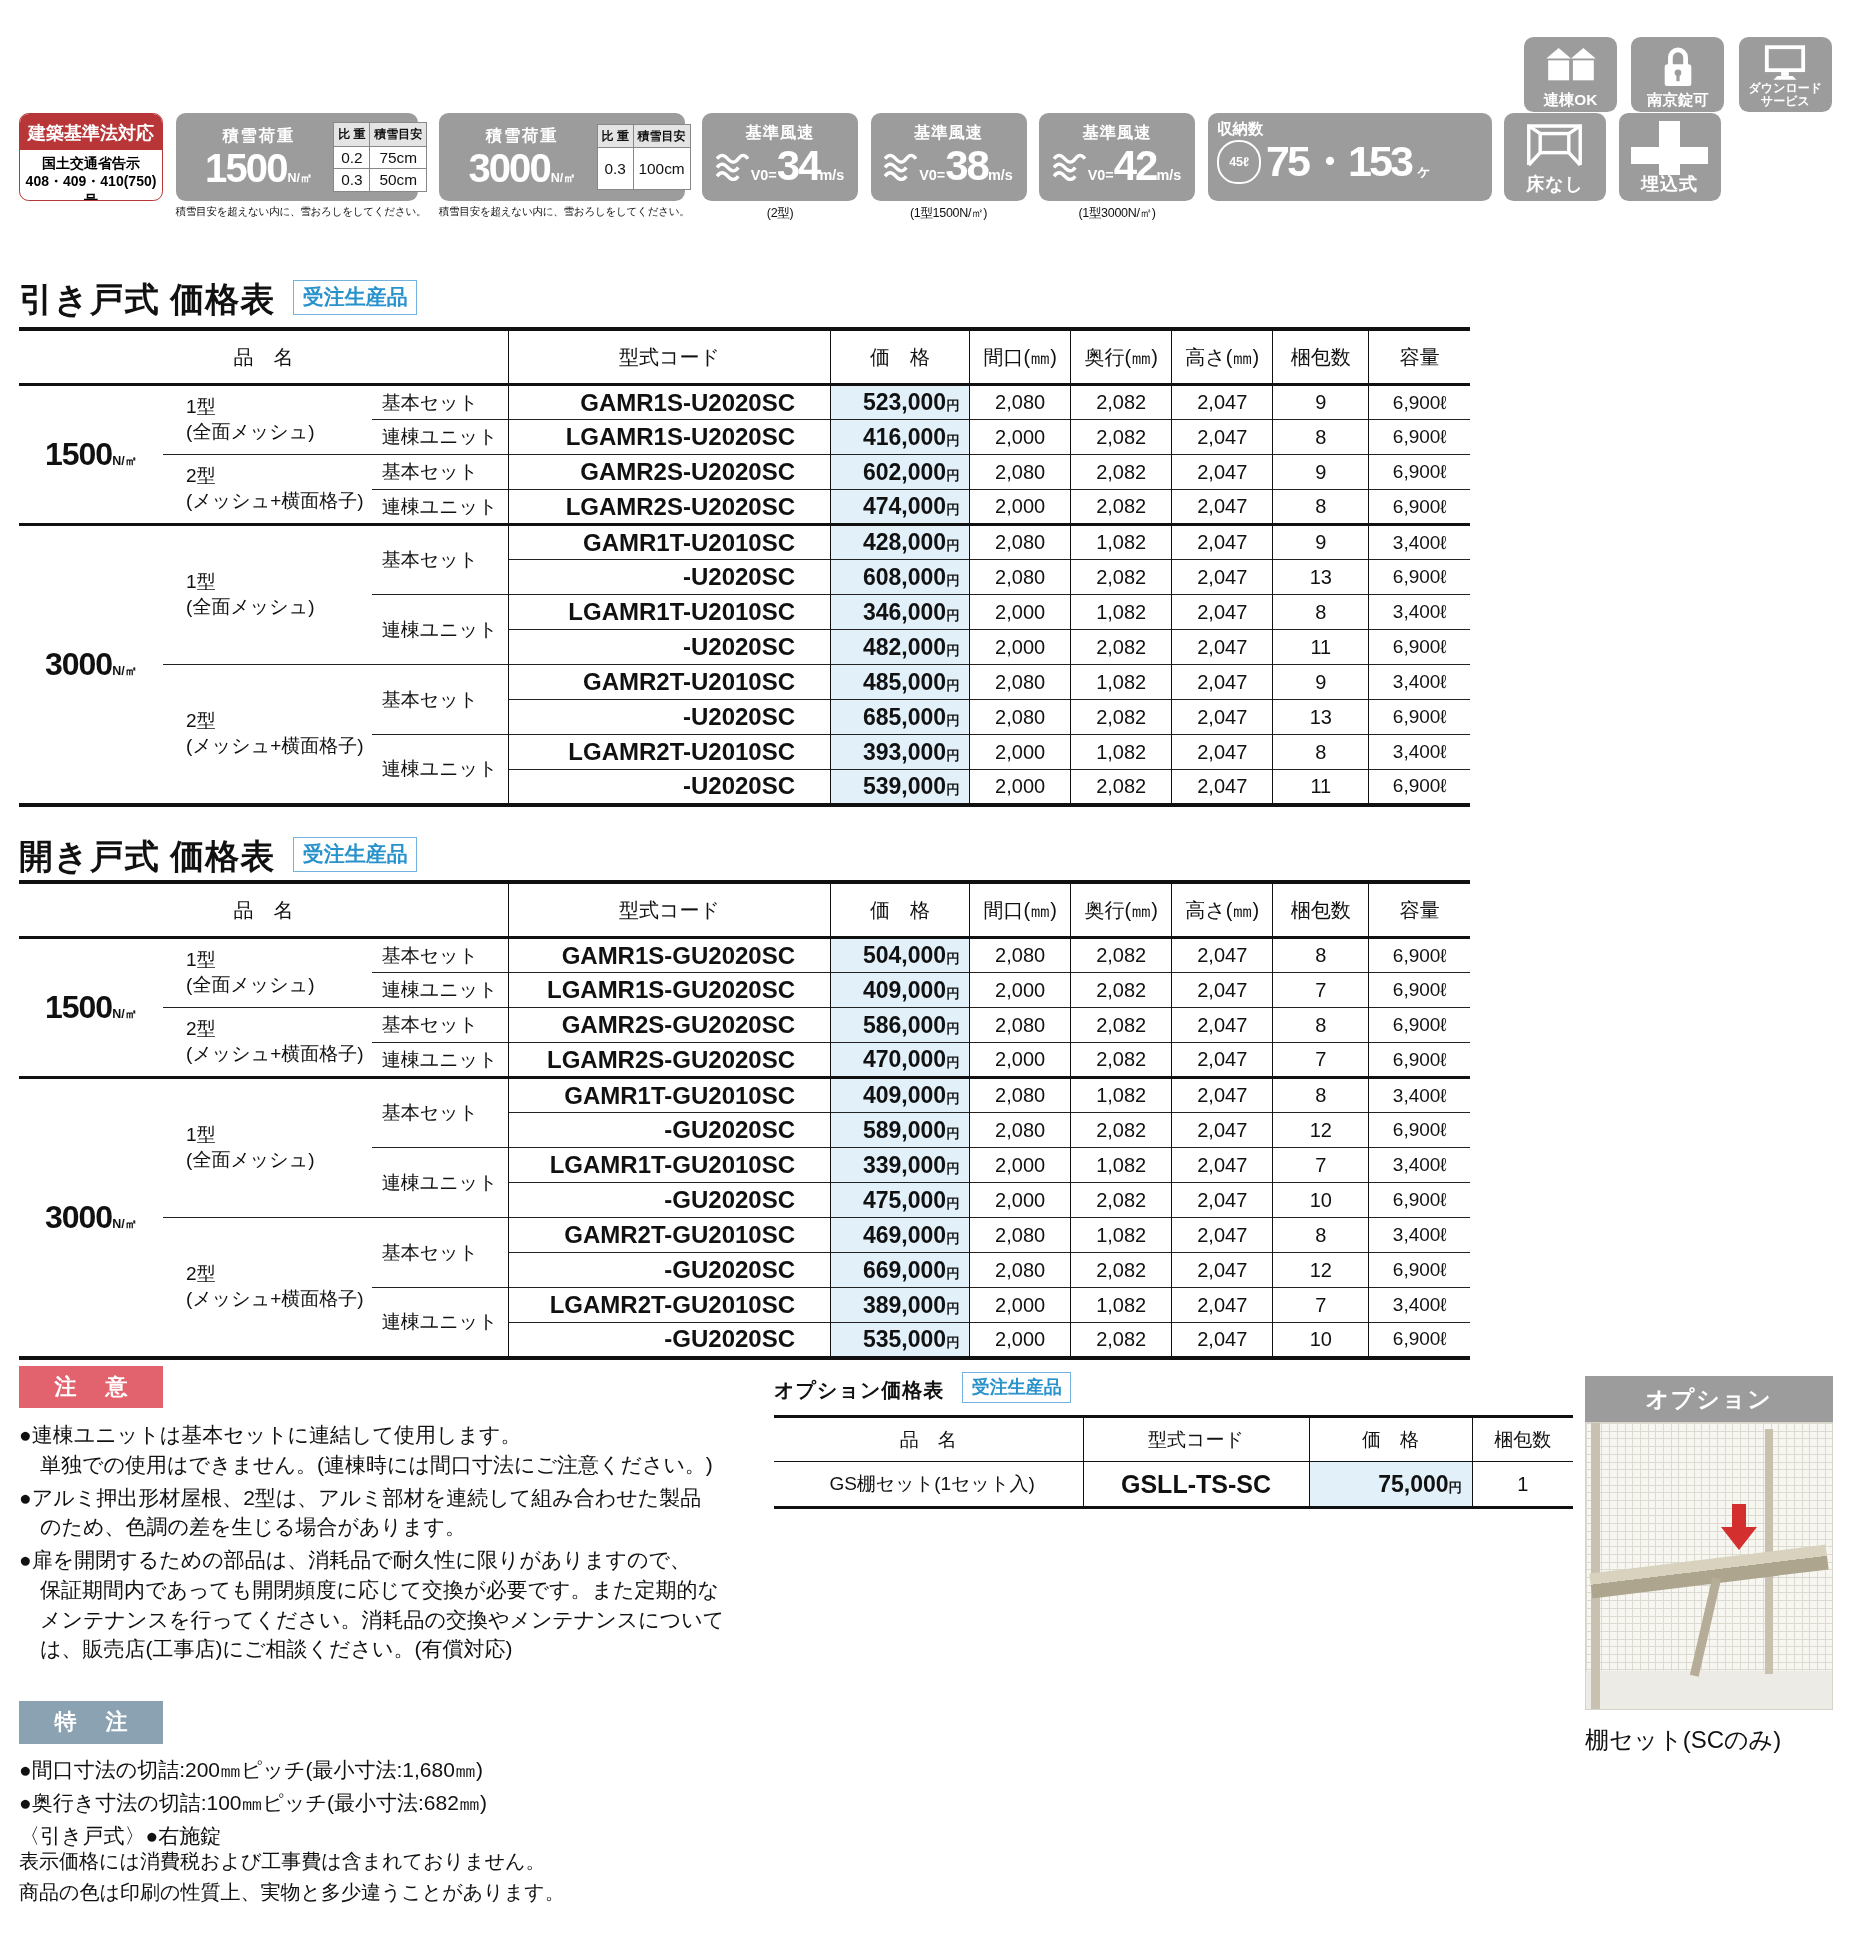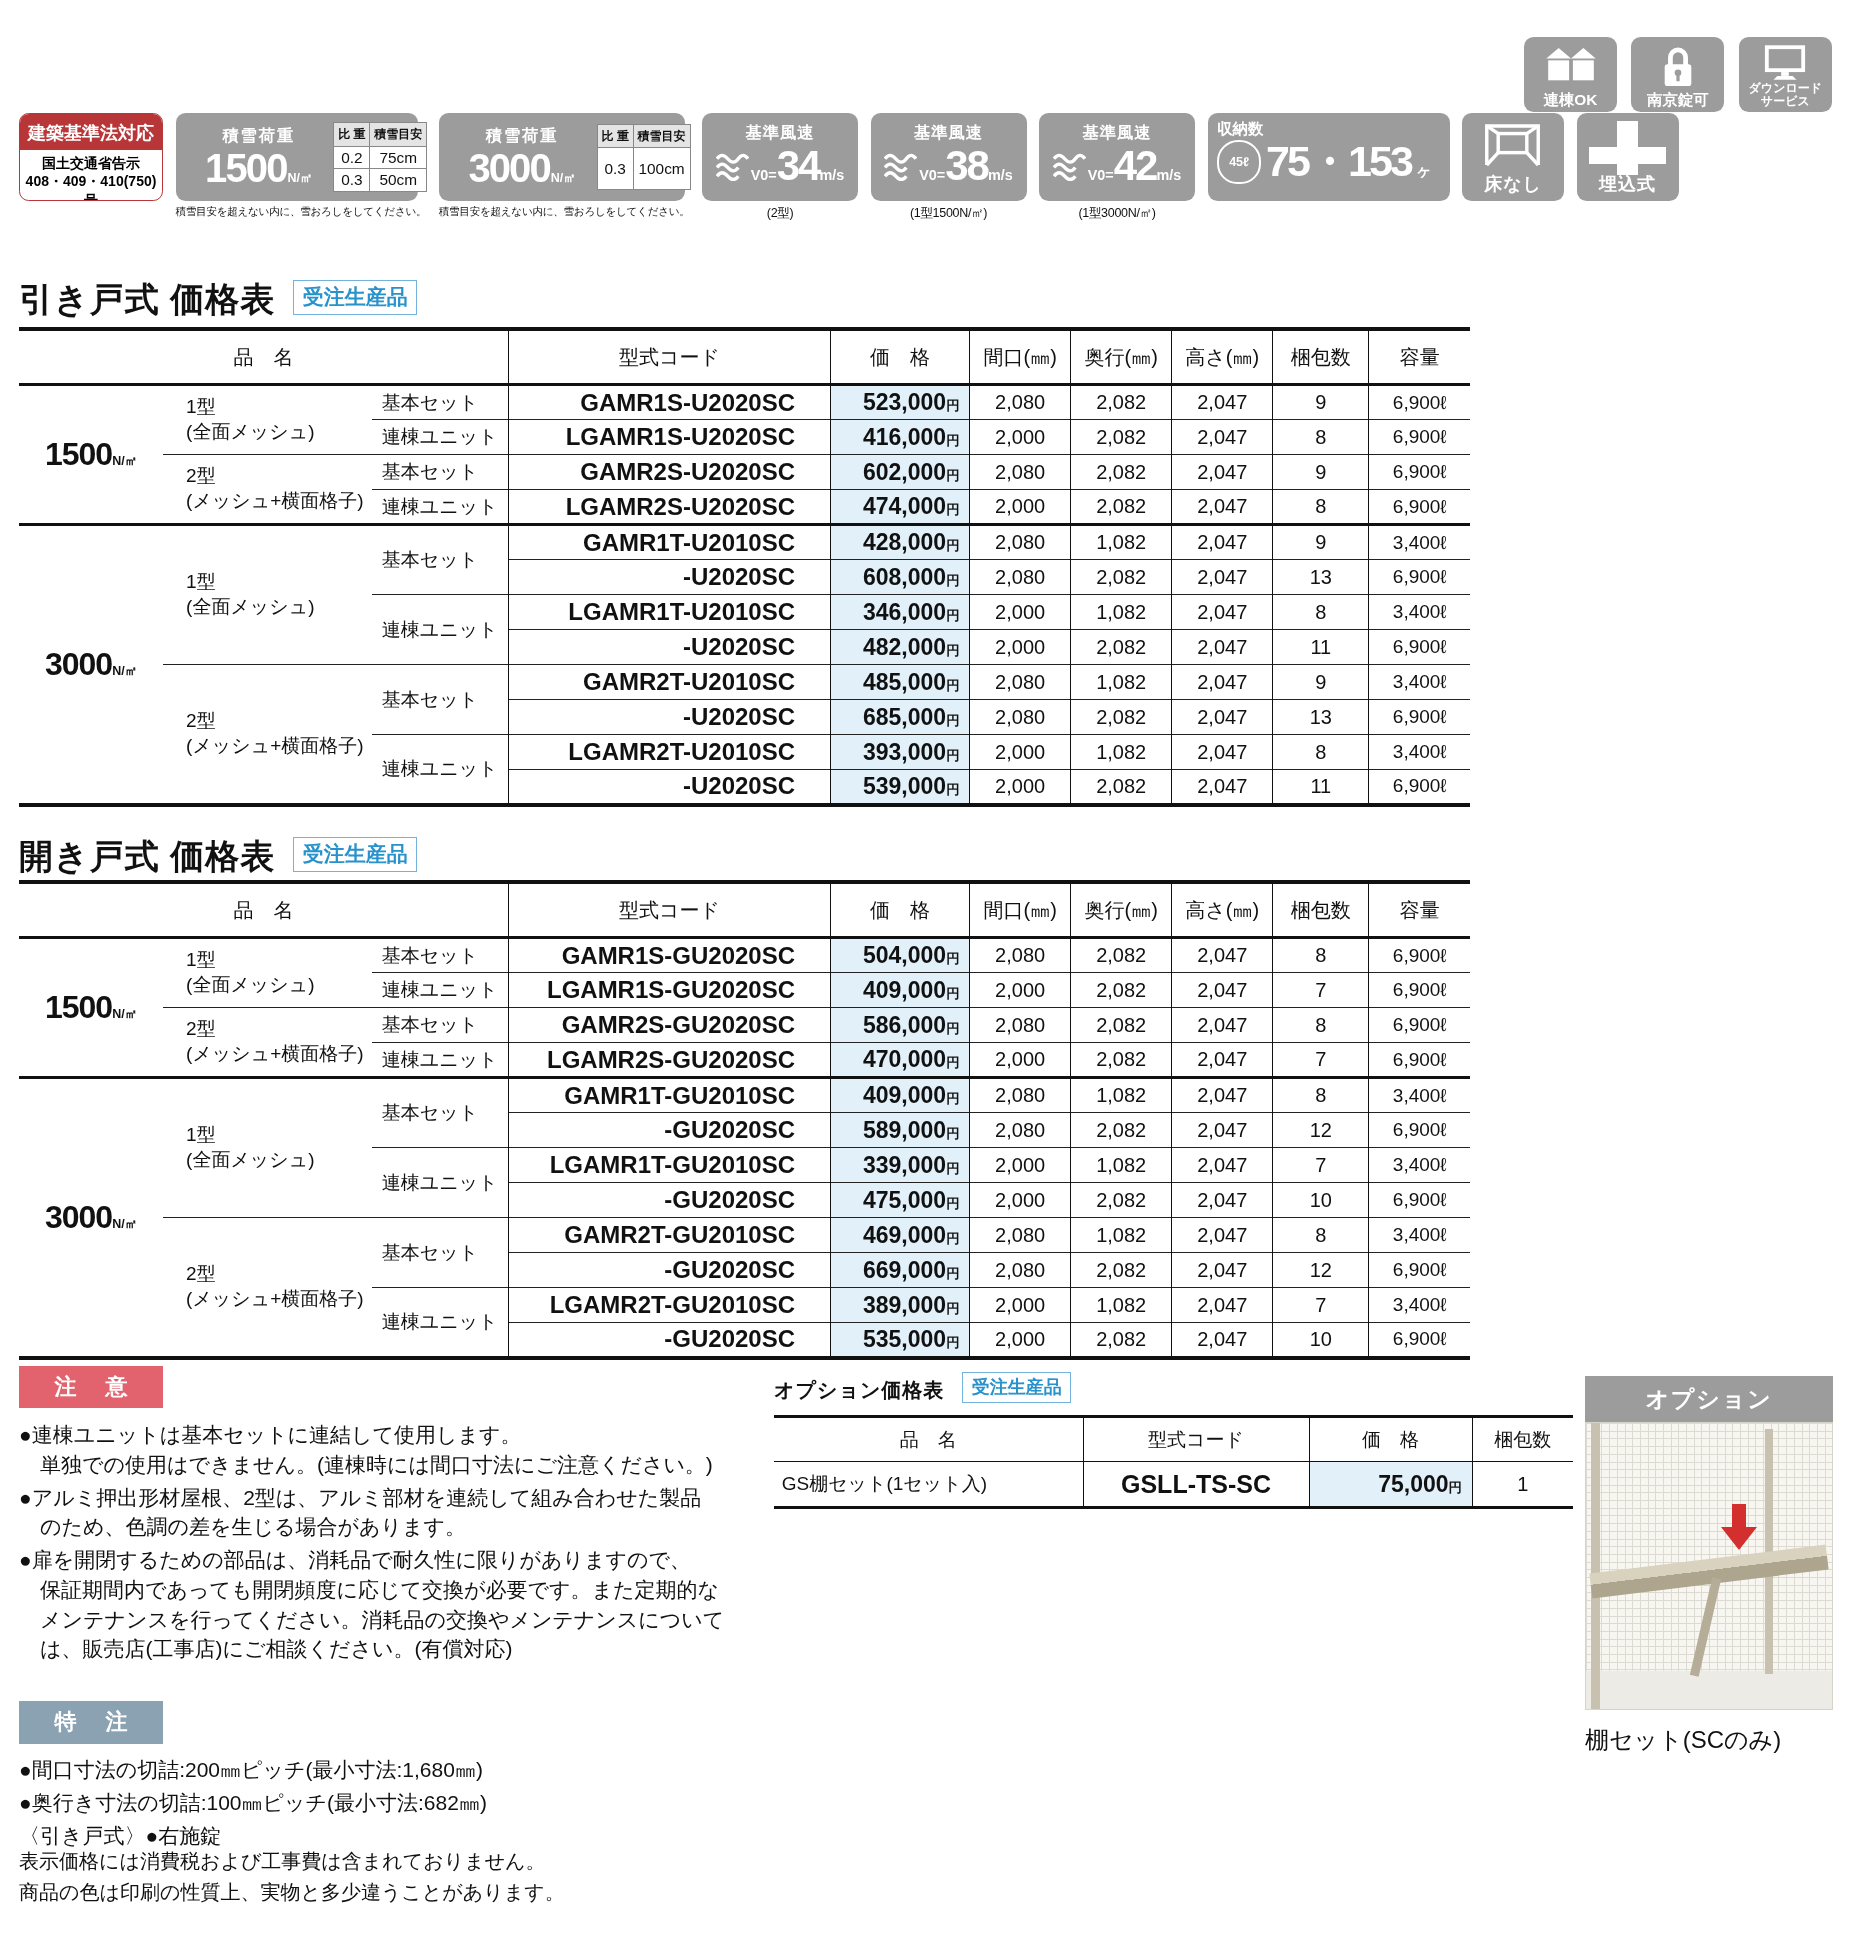--- a/index.html
+++ b/index.html
@@ -39,21 +39,21 @@
   .mini td.tall { padding:11.5px 4.8px; }
 
   .wind { width:156px; display:flex; flex-direction:column; align-items:center; padding-top:8.6px; }
   .wind-label { font-size:16.3px; font-weight:bold; letter-spacing:1px; }
   .wind-row { display:flex; align-items:baseline; margin-top:1.9px; }
   .wind-row svg { align-self:center; margin-right:1.9px; }
   .wind-prefix { font-size:14.4px; font-weight:bold; }
   .wind-value { font-size:42px; font-weight:bold; line-height:1; letter-spacing:-1.9px; }
   .wind-unit { font-size:14.4px; font-weight:bold; }
 
-  .capb { width:242px; padding:5.8px 9.6px 0; }
+  .capb { width:284px; padding:5.8px 9.6px 0; }
   .cap-label { font-size:15.4px; font-weight:bold; }
   .cap-row { display:flex; align-items:baseline; gap:4.8px; }
   .bag { width:44px; height:44px; border:2.9px solid #fff; border-radius:48% 48% 46% 46%;
          display:flex; align-items:center; justify-content:center; font-size:12.5px; font-weight:bold; align-self:center; }
   .cap-value { font-size:43px; font-weight:bold; line-height:1; letter-spacing:-2.9px; white-space:nowrap; }
   .cap-unit { font-size:15.4px; font-weight:bold; }
 
   .sq { width:102px; position:relative; display:flex; flex-direction:column; align-items:center; justify-content:flex-end; padding-bottom:4.8px; }
   .sq-label { font-size:18px; font-weight:bold; letter-spacing:1px; }
   .pm-icon { position:absolute; top:7.7px; left:12.5px; width:77px; height:54px; }
@@ -99,21 +99,21 @@
   .footer { position:absolute; top:1846px; left:19px; font-size:20px; line-height:1.55; }
 
   
   .option-sec { position:absolute; top:1372px; left:774px; width:799px; }
   .opt-title { font-size:20px; font-weight:bold; letter-spacing:1px; }
   table.opt { width:799px; border-collapse:collapse; table-layout:fixed; margin-top:11.5px;
               border-top:3.8px solid #111; border-bottom:3.8px solid #111; }
   .opt th { font-size:19px; font-weight:500; padding:8.6px 0; border-bottom:1.9px solid #111; }
   .opt td { height:46px; vertical-align:middle; }
   .opt .v { border-left:1px solid #111; }
-  .opt-name { font-size:19px; text-align:left; padding-left:7.7px; }
+  .opt-name { font-size:19px; text-align:center; padding-left:7.7px; }
   .opt-code { font-size:25px; font-weight:bold; text-align:center; }
 
   
   .opt-img { position:absolute; top:1376px; left:1585px; width:248px; }
   .opt-img-header { background:#9c9c9c; color:#fff; font-size:23px; font-weight:bold; text-align:center; padding:7.7px 0; letter-spacing:1.9px; }
   .photo { position:relative; width:248px; height:288px; background-color:#f7f6f1;
            background-image:repeating-linear-gradient(0deg,#dcdad1 0 1px,transparent 1px 7.7px),
                             repeating-linear-gradient(90deg,#dcdad1 0 1px,transparent 1px 7.7px);
            border:1px solid #d5d3ca; overflow:hidden; }
   .ph-floor { position:absolute; left:0; right:0; bottom:0; height:38px; background:#ecebe5; }

